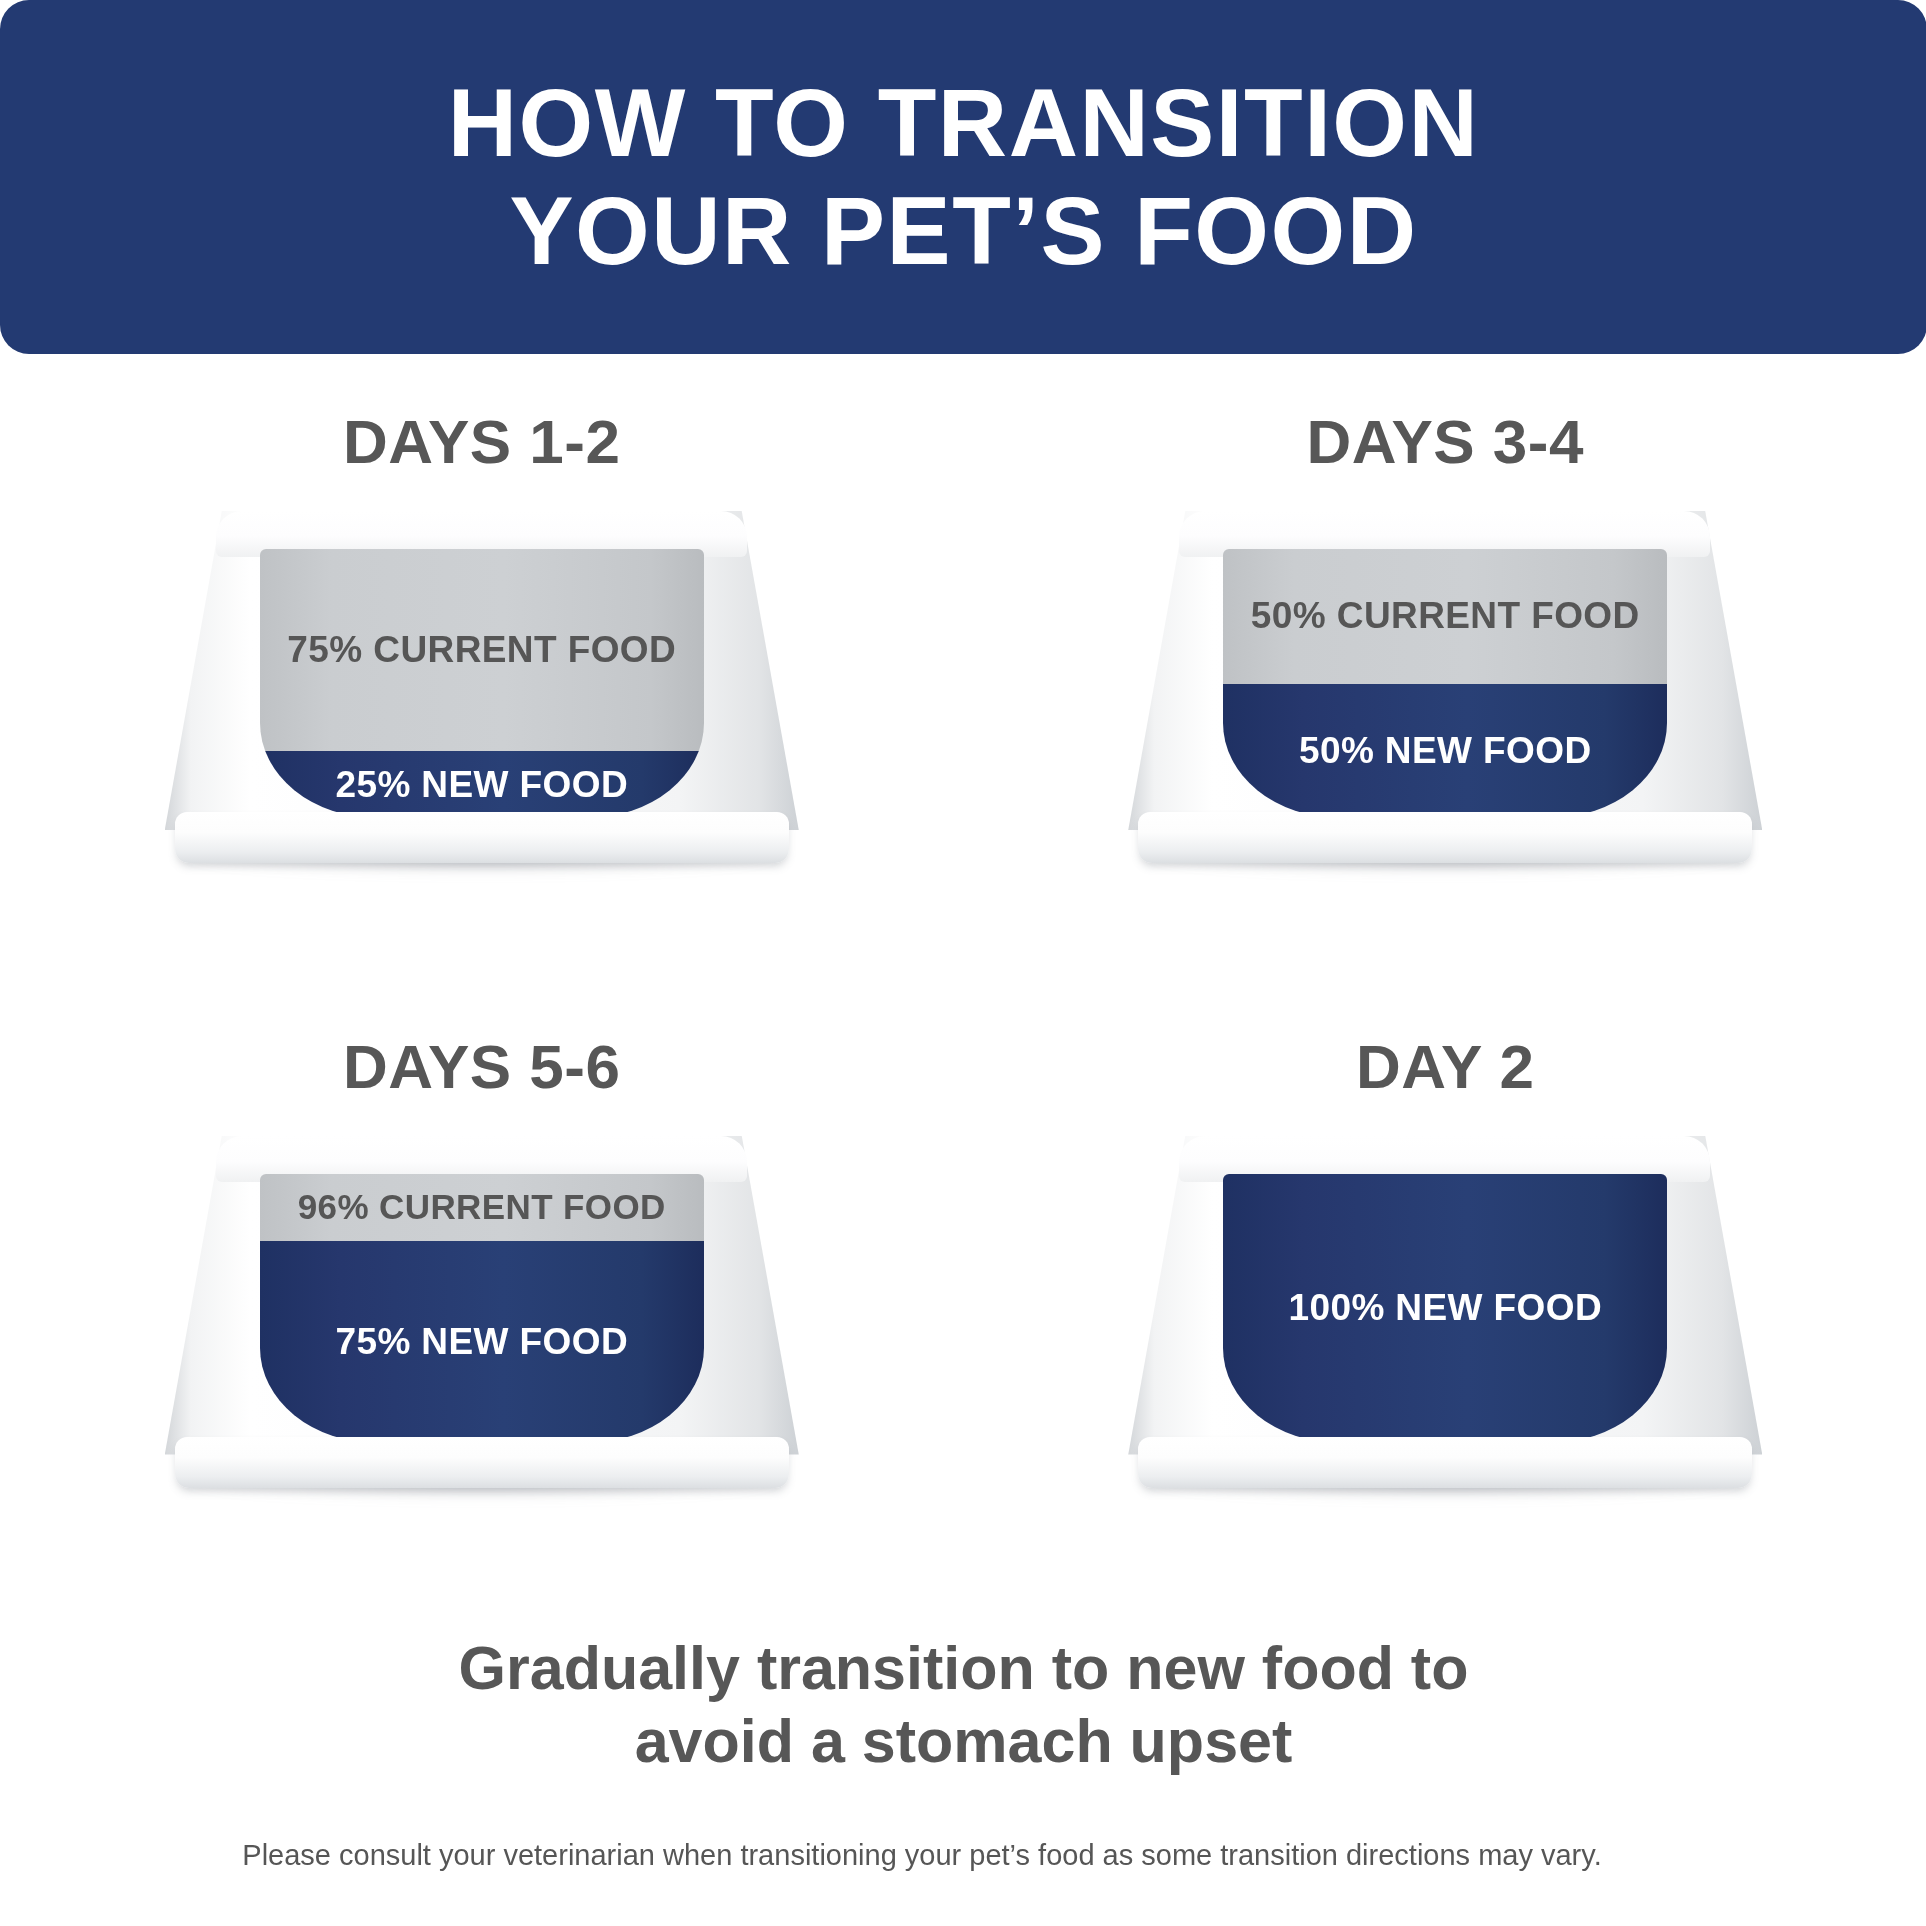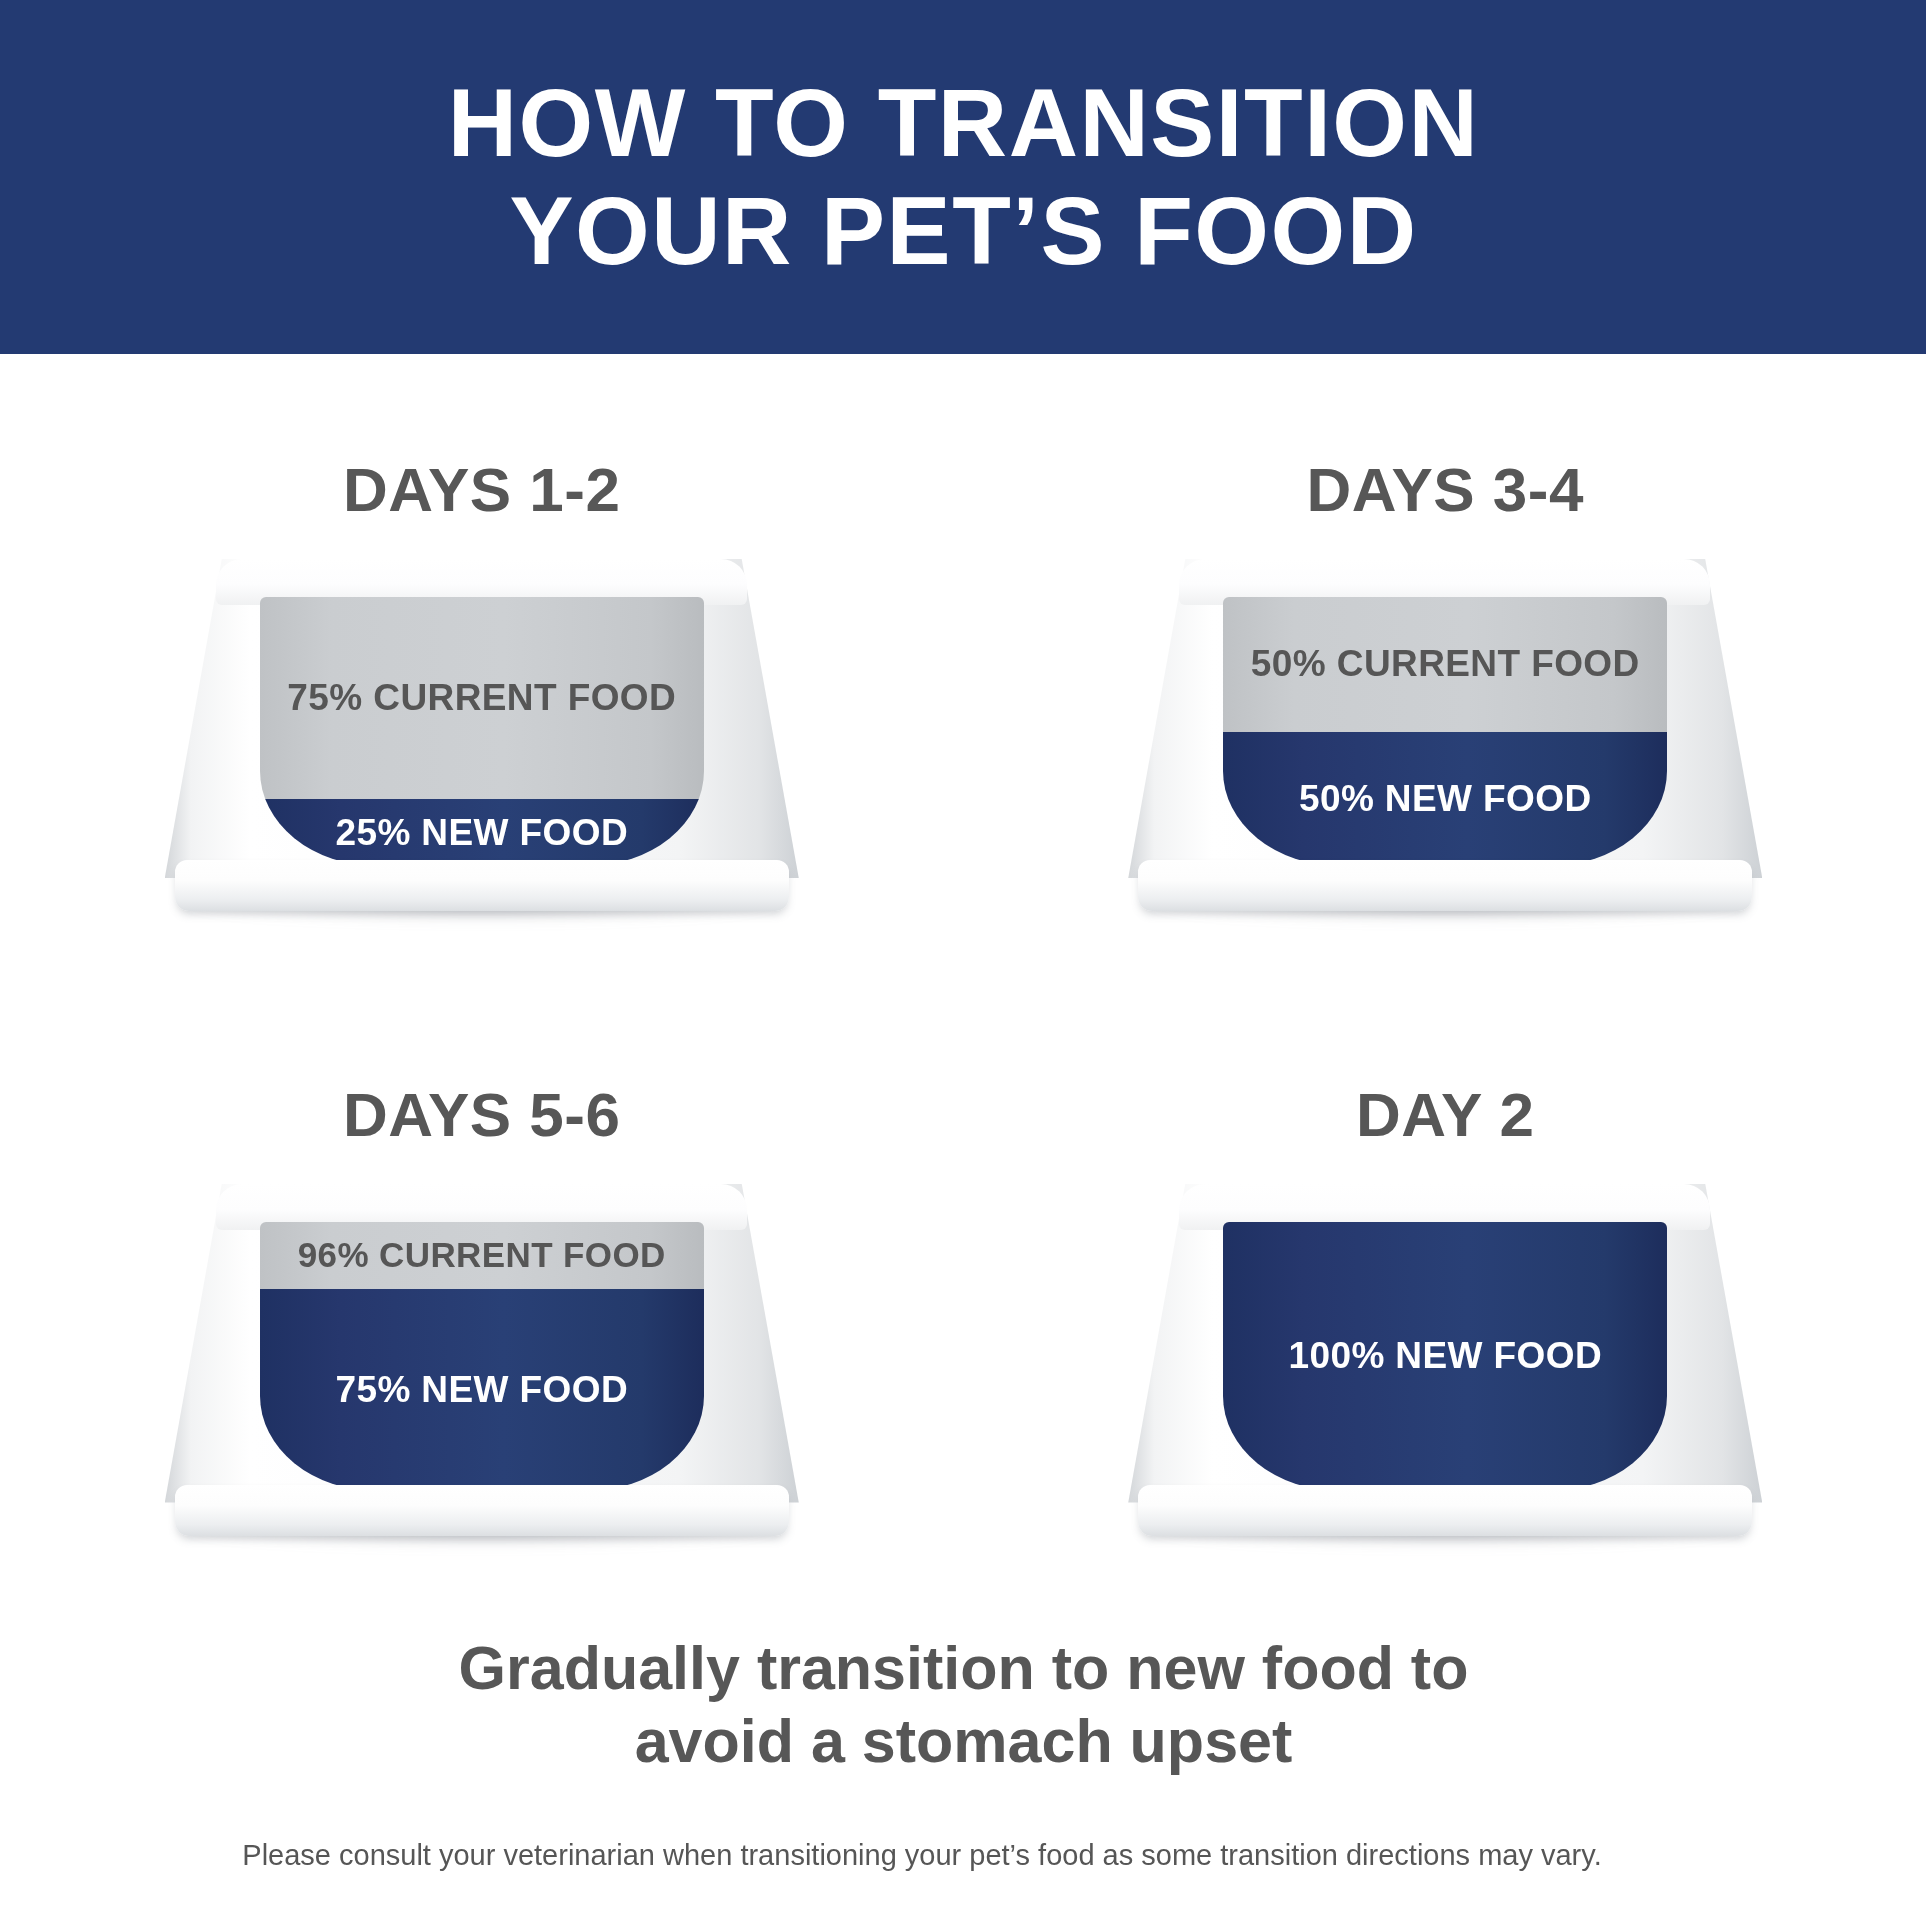--- a/index.html
+++ b/index.html
@@ -19,20 +19,21 @@
   .header-banner {
     position: absolute;
     left: 0; top: 0;
     width: 1927px;
     height: 354px;
     background: #233A72;
     display: flex;
     flex-direction: column;
     align-items: center;
     justify-content: center;
+    border-radius: 29px;
   }
   .header-line {
     color: #ffffff;
     font-size: 96px;
     line-height: 1.12;
     font-weight: 700;
     letter-spacing: 1.5px;
     text-align: center;
     white-space: nowrap;
   }
@@ -48,21 +49,21 @@
     grid-template-columns: 1fr 1fr;
     grid-template-rows: 1fr 1fr;
   }
   .bowl-cell {
     position: relative;
     display: flex;
     flex-direction: column;
     align-items: center;
   }
   .day-heading {
-    margin-top: 105px;
+    margin-top: 57px;
     font-size: 62px;
     font-weight: 700;
     color: #575757;
     letter-spacing: 0.5px;
     white-space: nowrap;
     line-height: 1;
   }
 
   
   .bowl {

